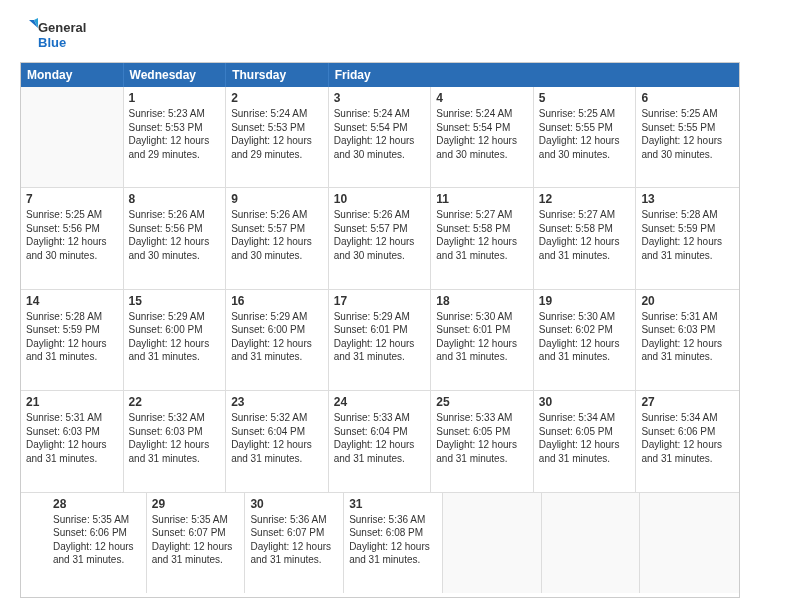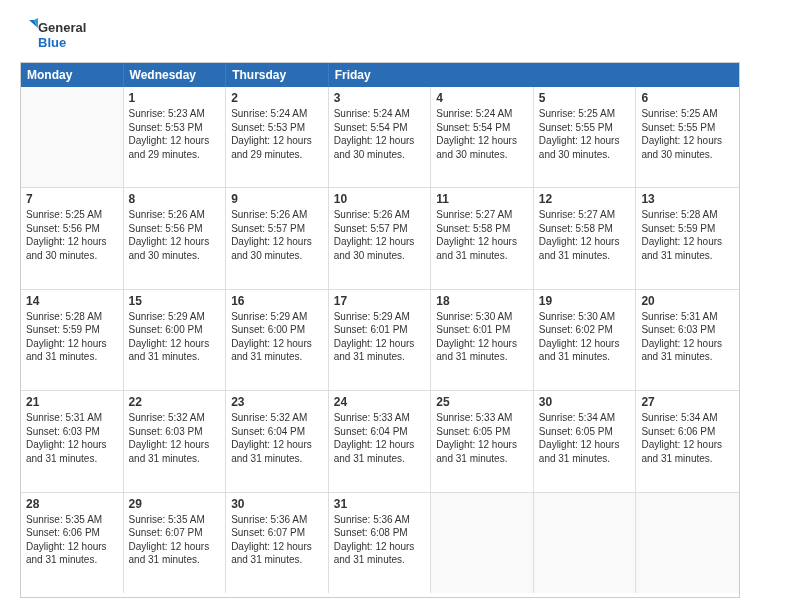--- a/index.html
+++ b/index.html
@@ -66,20 +66,21 @@
       flex-direction: column;
     }
     .cal-row {
       display: grid;
       grid-template-columns: repeat(7, 1fr);
       border-bottom: 1px solid #ddd;
       flex: 1;
     }
     .cal-row:last-child {
       border-bottom: none;
+      margin-left: 27px;
     }
     .cal-cell {
       border-right: 1px solid #ddd;
       padding: 4px 5px;
       font-size: 9.5px;
       color: #333;
       min-height: 78px;
       vertical-align: top;
     }
     .cal-cell:last-child {

